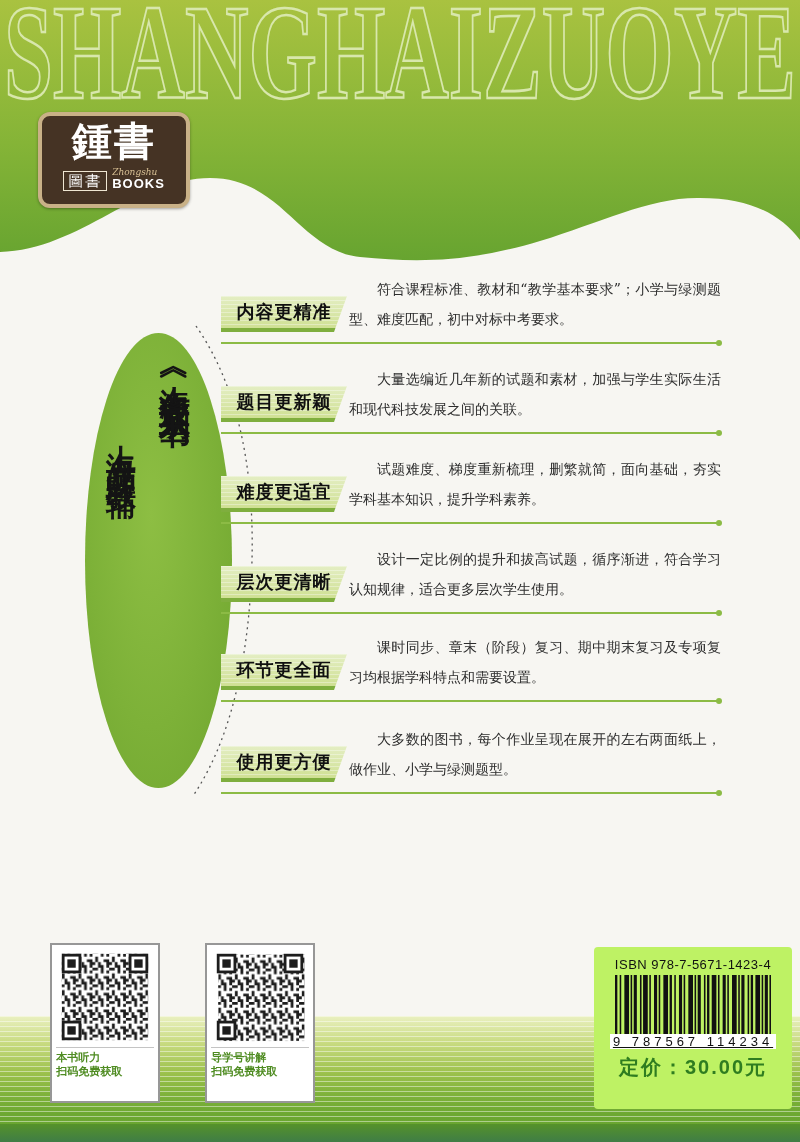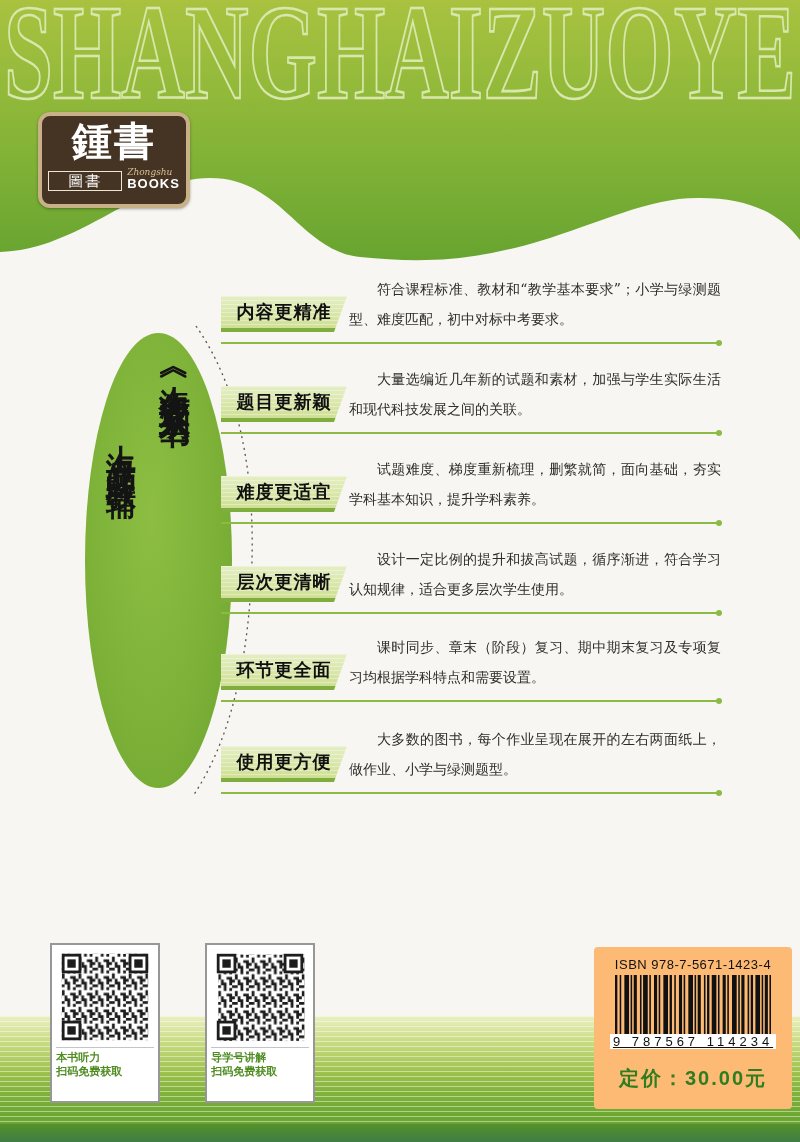--- a/index.html
+++ b/index.html
@@ -7,21 +7,21 @@
          font-family:"Liberation Sans",sans-serif;}
   
   .topwave{position:absolute;left:0;top:0;width:800px;height:300px;}
   
   .logo{position:absolute;left:38px;top:112px;width:152px;height:96px;background:#453324;
         border:4px solid #c9b187;border-radius:12px;box-sizing:border-box;color:#fff;
         box-shadow:0 1px 3px rgba(0,0,0,.35);}
   .logo-main{font-size:40px;font-weight:bold;text-align:center;line-height:50px;
              font-family:"DejaVu Serif",serif;letter-spacing:2px;}
   .logo-bottom{display:flex;align-items:flex-end;justify-content:center;gap:5px;margin-top:2px;}
-  .logo-sub{font-size:15px;border:1px solid #efe6d2;padding:0 19px;letter-spacing:2px;line-height:18px;}
+  .logo-sub{font-size:15px;border:1px solid #efe6d2;padding:0 4px;letter-spacing:2px;line-height:18px;}
   .logo-right{display:flex;flex-direction:column;align-items:flex-start;}
   .logo-script{color:#d8c094;font-style:italic;font-size:9px;line-height:9px;font-family:"DejaVu Serif",serif;}
   .logo-books{font-size:13px;font-weight:bold;letter-spacing:1px;line-height:14px;}
   
   .badge-ellipse{position:absolute;left:85px;top:333px;width:147px;height:455px;border-radius:50%;
     background:radial-gradient(ellipse at 45% 40%,#8dbe43 0%,#7db138 55%,#6fa52f 100%);}
   .badge-main{position:absolute;left:153px;top:356px;height:430px;writing-mode:vertical-rl;
     text-orientation:mixed;font-size:31px;font-weight:bold;color:#141414;letter-spacing:4px;}
   .badge-sub{position:absolute;left:100px;top:420px;height:320px;writing-mode:vertical-rl;
     text-orientation:mixed;font-size:30px;font-weight:bold;color:#141414;letter-spacing:9px;}
@@ -44,27 +44,27 @@
                linear-gradient(180deg,#eaf0c0 0%,#c7da7f 22%,#9cc14c 45%,#7fb23a 62%,#6da832 78%,#61a02c 100%);}
   .band-dark{position:absolute;left:0;top:1124px;width:800px;height:18px;
     background:linear-gradient(180deg,#55922a 0%,#3f7d46 100%);}
   
   .qr-box{position:absolute;width:110px;height:160px;background:#fff;border:2px solid #979797;
     box-sizing:border-box;display:flex;flex-direction:column;align-items:center;padding-top:6px;}
   .qr-box svg.qr{width:92px;height:92px;}
   .qr-cap{margin-top:4px;border-top:1px solid #c4c4c4;width:92%;text-align:left;color:#4f8c22;
     font-weight:bold;font-size:11px;line-height:14px;padding-top:2px;}
   
-  .isbn-box{position:absolute;left:594px;top:947px;width:198px;height:162px;background:#fdba74;
+  .isbn-box{position:absolute;left:594px;top:947px;width:198px;height:162px;background:#bef264;
     border-radius:4px;display:flex;flex-direction:column;align-items:center;}
   .isbn-text{font-size:13px;color:#111;margin-top:10px;letter-spacing:.5px;}
   .barcode{width:156px;height:74px;margin-top:3px;}
   .isbn-digits{font-size:13px;color:#111;letter-spacing:4px;margin-top:-15px;background:#fff;
     padding:0 3px;position:relative;text-decoration:underline;}
-  .price{font-size:20px;font-weight:bold;color:#2f7d20;margin-top:16px;letter-spacing:2px;}
+  .price{font-size:20px;font-weight:bold;color:#2f7d20;margin-top:5px;letter-spacing:2px;}
 </style>
 </head>
 <body>
 
 <div class="cover">
 
   <svg class="topwave" width="800" height="300" viewBox="0 0 800 300">
     <defs>
       <linearGradient id="topgrad" x1="0" y1="0" x2="0" y2="1">
         <stop offset="0" stop-color="#a9c240"></stop>

